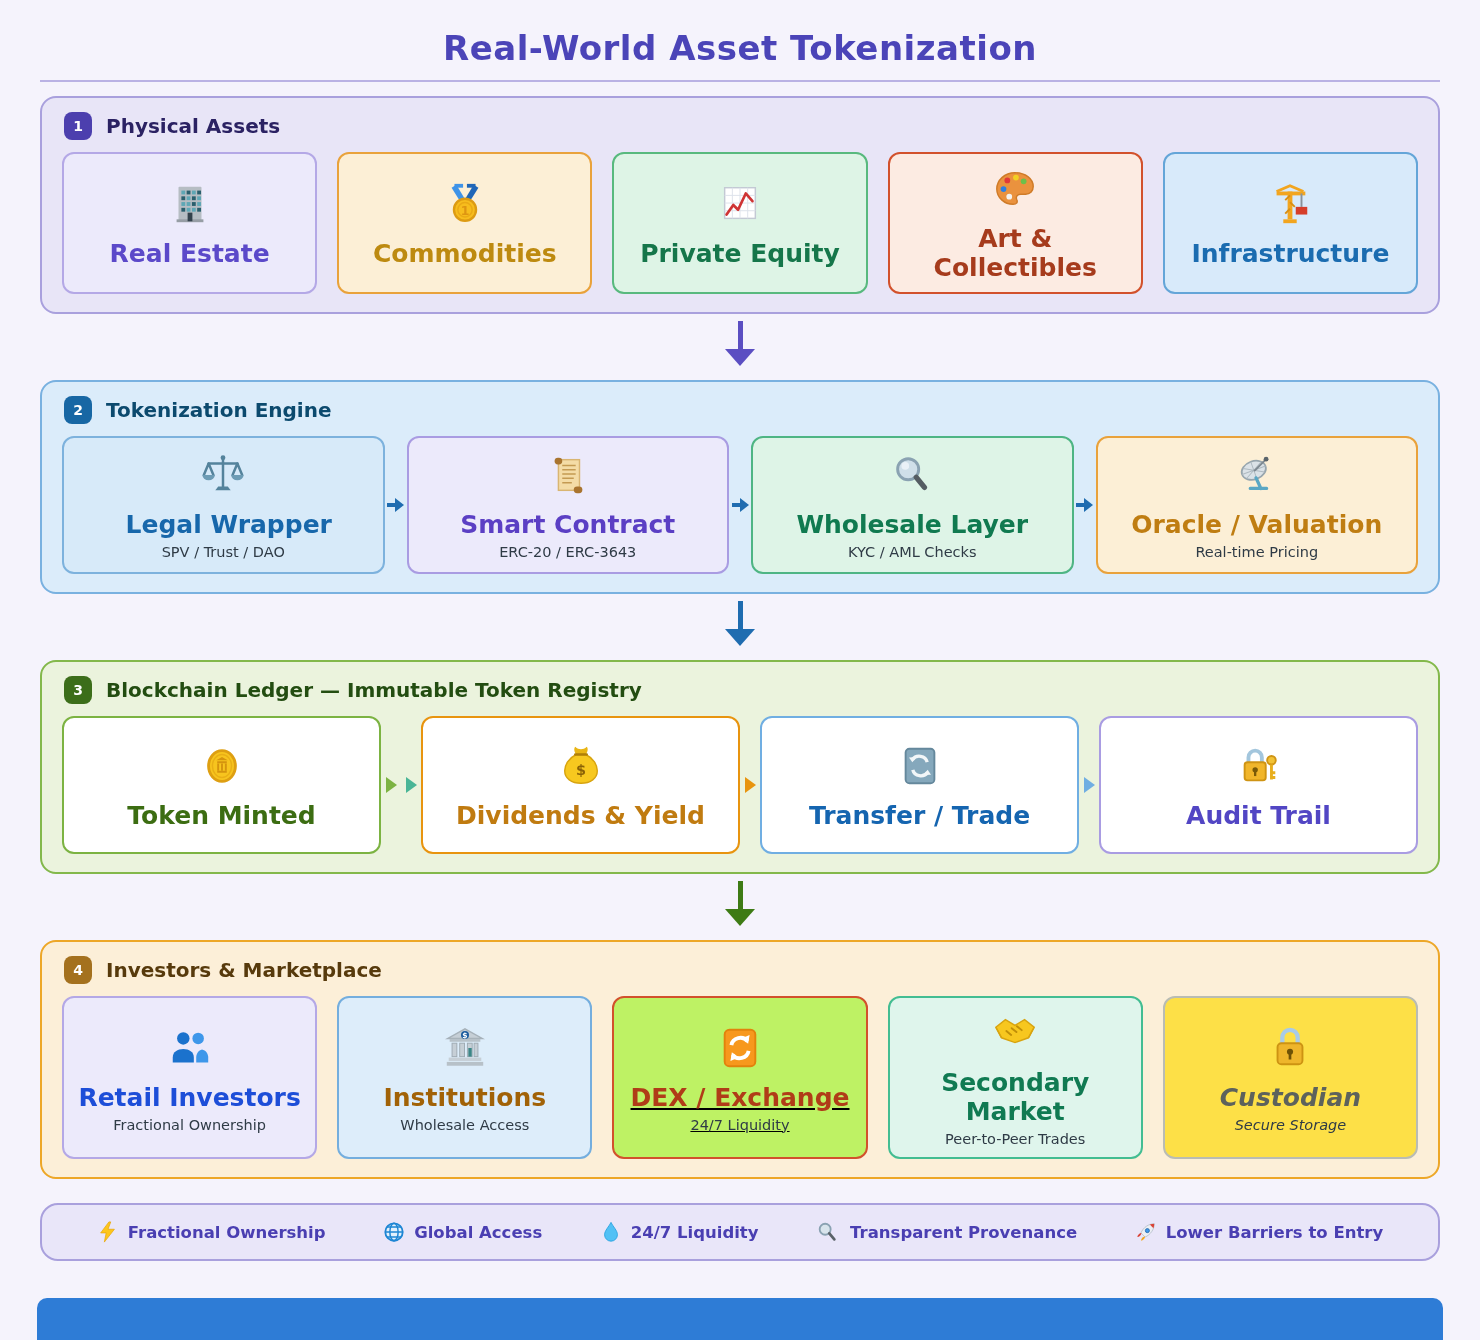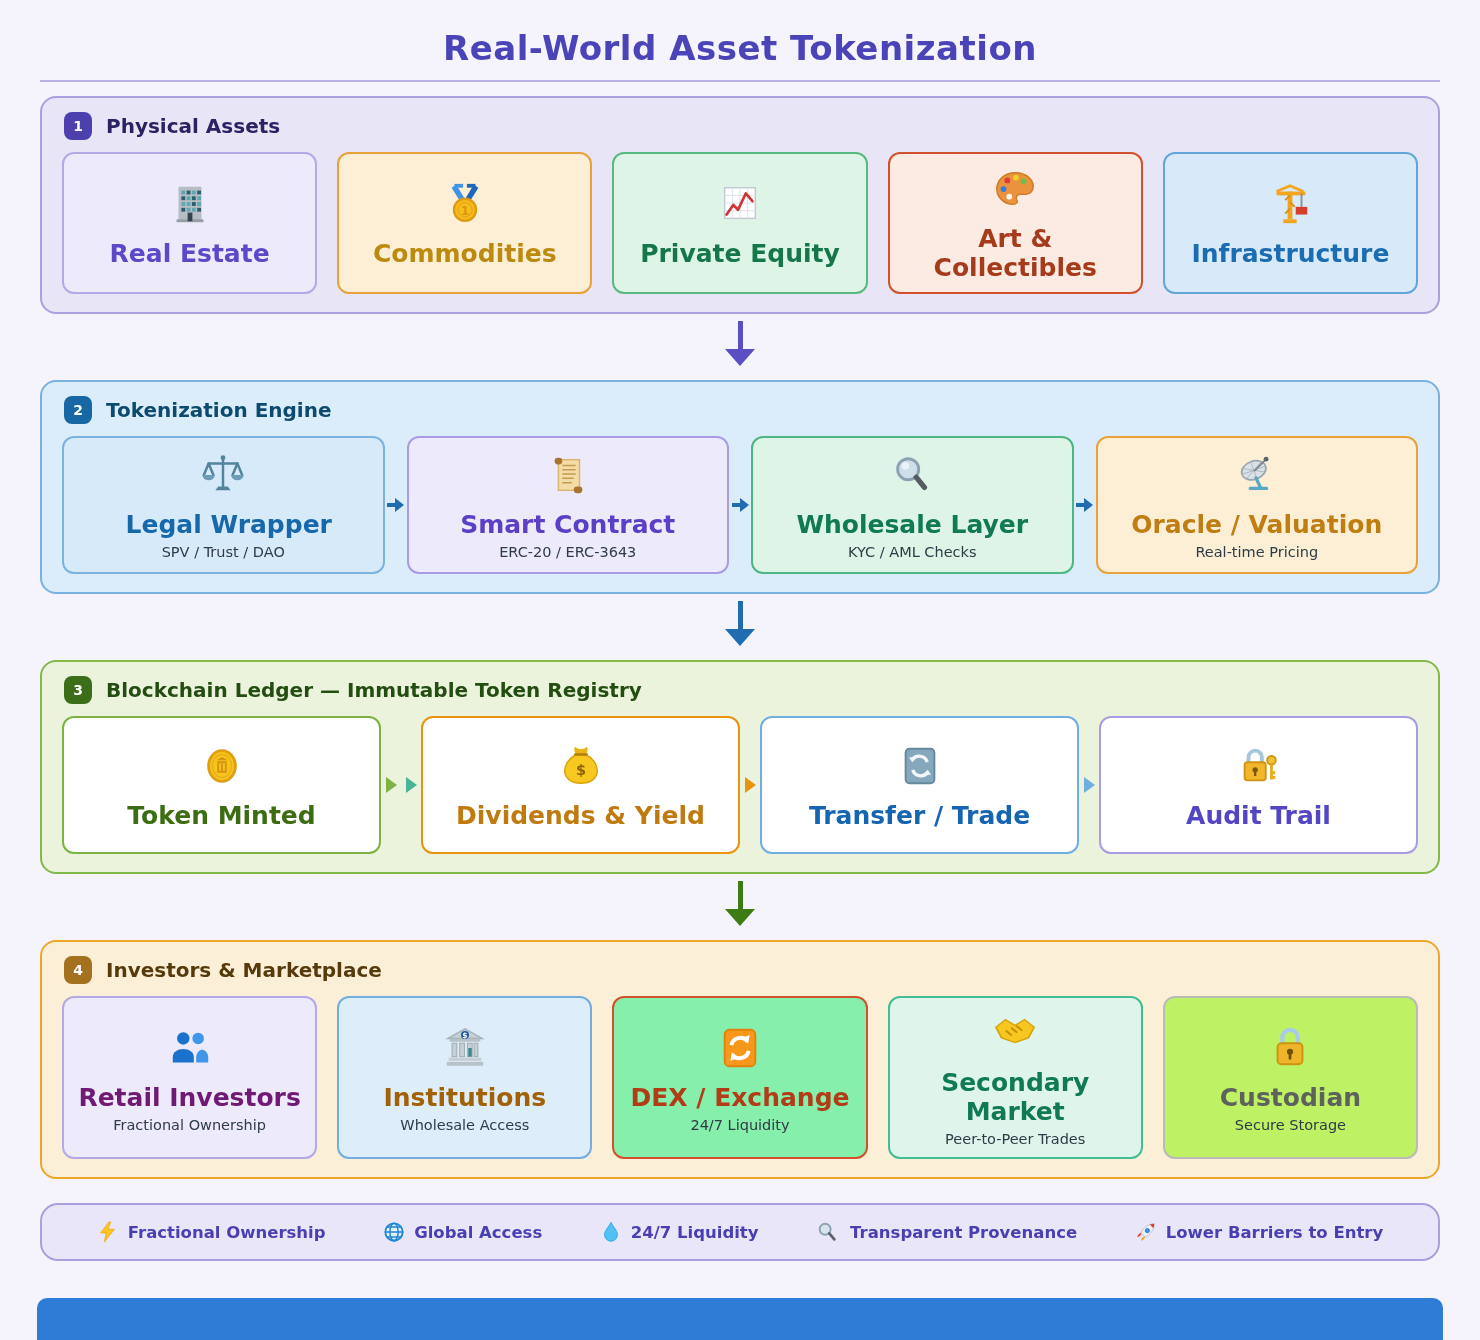--- a/index.html
+++ b/index.html
@@ -295,21 +295,21 @@
       <div class="cards">
         <div class="card" style="background: rgb(236, 234, 251); border-color: rgb(180, 168, 230);">
           <span class="icon">
             <svg viewBox="0 0 48 48">
               <circle cx="17" cy="14" r="6.5" fill="#1b72cd"></circle>
               <path d="M6 39 v-5 c0 -6 5 -9 11 -9 s11 3 11 9 v5 Z" fill="#1b72cd"></path>
               <circle cx="32.5" cy="14" r="6" fill="#3e97ea"></circle>
               <path d="M30.5 39 v-5 c0 -4.5 2.5 -7.5 6 -8.5 c4 1 6.5 4 6.5 8.5 v5 Z" fill="#3e97ea"></path>
             </svg>
           </span>
-          <div class="card-title" style="color: #701a75;">Retail Investors</div>
+          <div class="card-title" style="color: #1d4ed8;">Retail Investors</div>
           <div class="card-sub" style="color: rgb(47, 59, 70);">Fractional Ownership</div>
         </div>
         <div class="card" style="background: rgb(221, 237, 250); border-color: rgb(116, 174, 222);">
           <span class="icon">
             <svg viewBox="0 0 48 48">
               <path d="M24 4 L42 14 H6 Z" fill="#c6cfd6" stroke="#a6b1b9" stroke-width="1.5"></path>
               <circle cx="24" cy="10.5" r="4.2" fill="#1c5c9e"></circle>
               <text x="24" y="13.8" text-anchor="middle" font-size="8" font-weight="bold" fill="#ffffff">$</text>
               <rect x="8" y="14.5" width="32" height="3" fill="#b7c1c8"></rect>
               <g fill="#c6cfd6" stroke="#9fabb3" stroke-width="1">
@@ -319,21 +319,21 @@
                 <rect x="33.5" y="19" width="4" height="14"></rect>
               </g>
               <rect x="27.5" y="24" width="3.5" height="9" fill="#3b8686"></rect>
               <rect x="7" y="34" width="34" height="3.5" fill="#c6cfd6"></rect>
               <rect x="5" y="38.5" width="38" height="4" fill="#b7c1c8"></rect>
             </svg>
           </span>
           <div class="card-title" style="color: #a16207;">Institutions</div>
           <div class="card-sub" style="color: rgb(47, 59, 70);">Wholesale Access</div>
         </div>
-        <div class="card" style="background: #86efac; border-color: rgb(210, 81, 44);">
+        <div class="card" style="background: #bef264; border-color: rgb(210, 81, 44); text-decoration: underline;">
           <span class="icon">
             <svg viewBox="0 0 48 48">
               <rect x="8" y="5" width="32" height="38" rx="5" fill="#f7981d" stroke="#e2820c" stroke-width="2"></rect>
               <path d="M15 21 a9.5 9 0 0 1 17 -4" fill="none" stroke="#ffffff" stroke-width="4"></path>
               <path d="M34 10.5 L32.5 19.5 L25.5 14 Z" fill="#ffffff"></path>
               <path d="M33 27 a9.5 9 0 0 1 -17 4" fill="none" stroke="#ffffff" stroke-width="4"></path>
               <path d="M14 37.5 L15.5 28.5 L22.5 34 Z" fill="#ffffff"></path>
             </svg>
           </span>
           <div class="card-title" style="color: rgb(176, 60, 24);">DEX / Exchange</div>
@@ -343,21 +343,21 @@
           <span class="icon">
             <svg viewBox="0 0 48 48">
               <path d="M4 18 L14 10 L24 16 L34 10 L44 18 L38 29 L24 34 L10 29 Z" fill="#f7c71f" stroke="#d8a410" stroke-width="1.5"></path>
               <path d="M15 22 l5 4 M20.5 19 l5 4 M26 17 l5 4" stroke="#c08f08" stroke-width="2" stroke-linecap="round"></path>
               <path d="M4 18 L10 29 M44 18 L38 29" stroke="#d8a410" stroke-width="1.5"></path>
             </svg>
           </span>
           <div class="card-title" style="color: rgb(16, 122, 82);">Secondary Market</div>
           <div class="card-sub" style="color: rgb(47, 59, 70);">Peer-to-Peer Trades</div>
         </div>
-        <div class="card" style="background: #bef264; border-color: rgb(185, 188, 180);">
+        <div class="card" style="background: #fde047; border-color: rgb(185, 188, 180); font-style: italic;">
           <span class="icon">
             <svg viewBox="0 0 48 48">
               <path d="M16 20 v-7 a8 8 0 0 1 16 0 v7" fill="none" stroke="#a8cbe8" stroke-width="4.5"></path>
               <rect x="11" y="19" width="26" height="22" rx="4" fill="#eeb52b" stroke="#cd9312" stroke-width="2"></rect>
               <circle cx="24" cy="28" r="3.2" fill="#6e5106"></circle>
               <rect x="22.6" y="29.5" width="2.8" height="6.5" fill="#6e5106"></rect>
             </svg>
           </span>
           <div class="card-title" style="color: rgb(93, 98, 92);">Custodian</div>
           <div class="card-sub" style="color: rgb(47, 59, 70);">Secure Storage</div>

